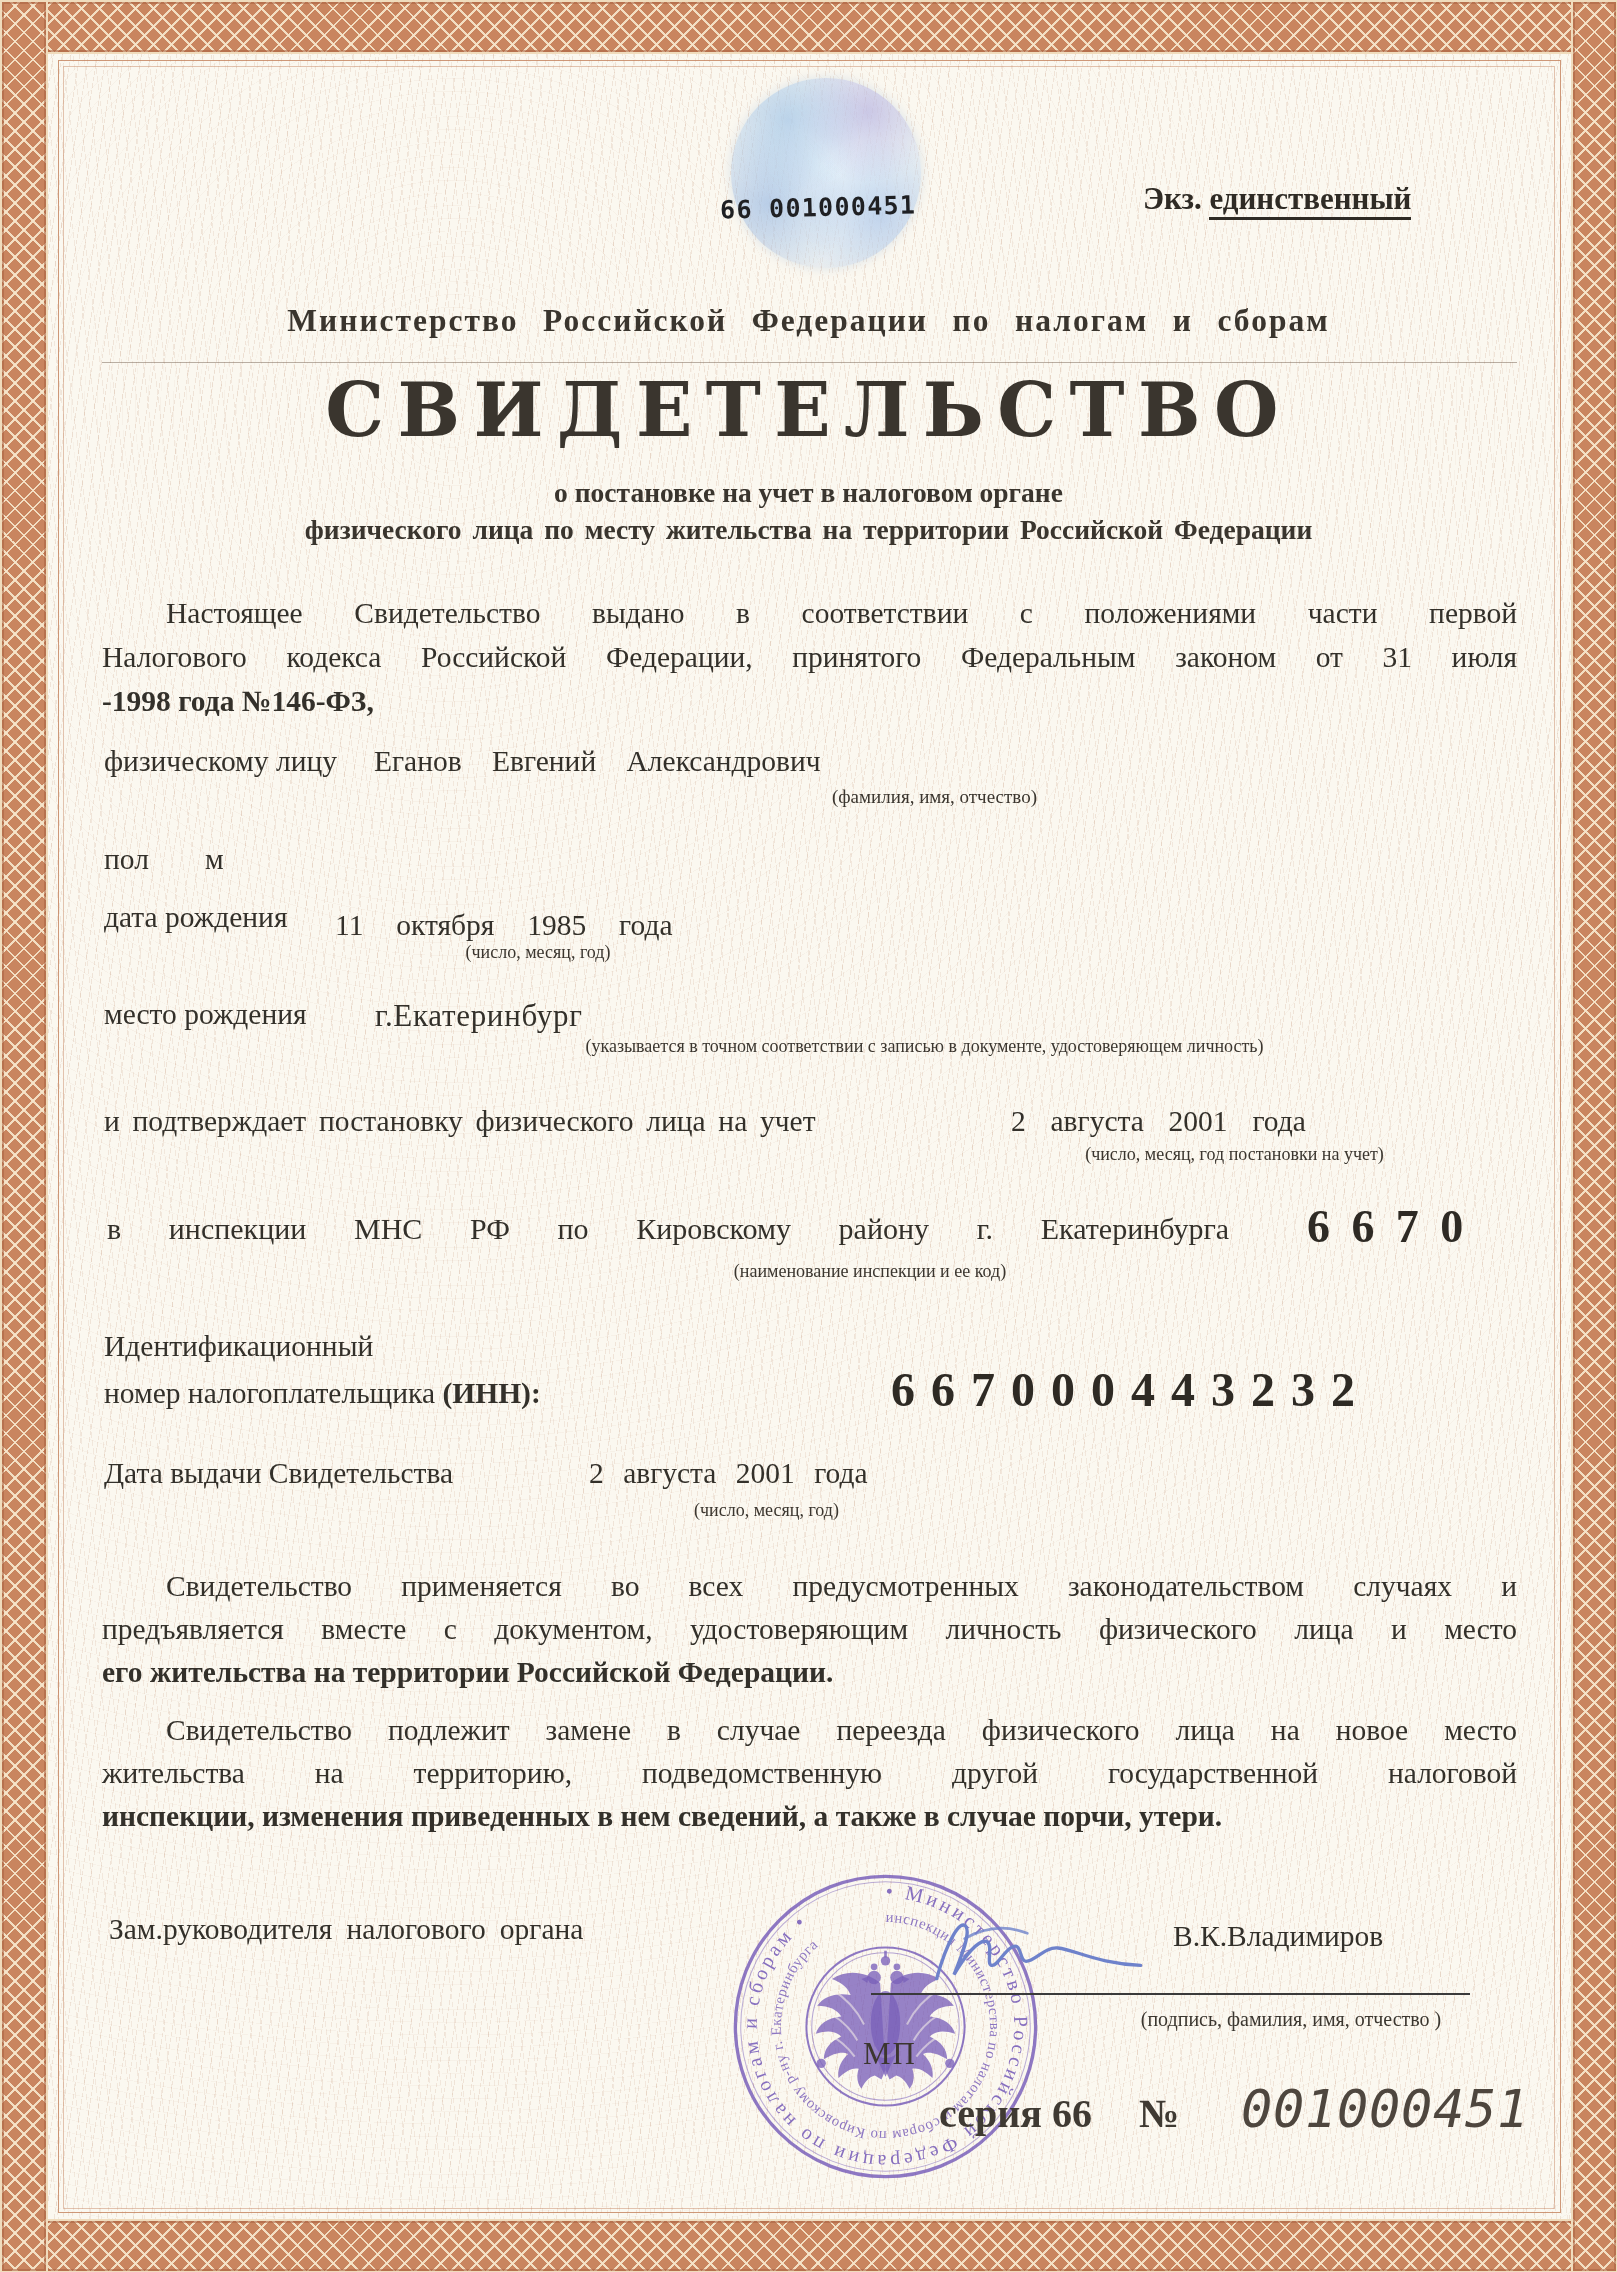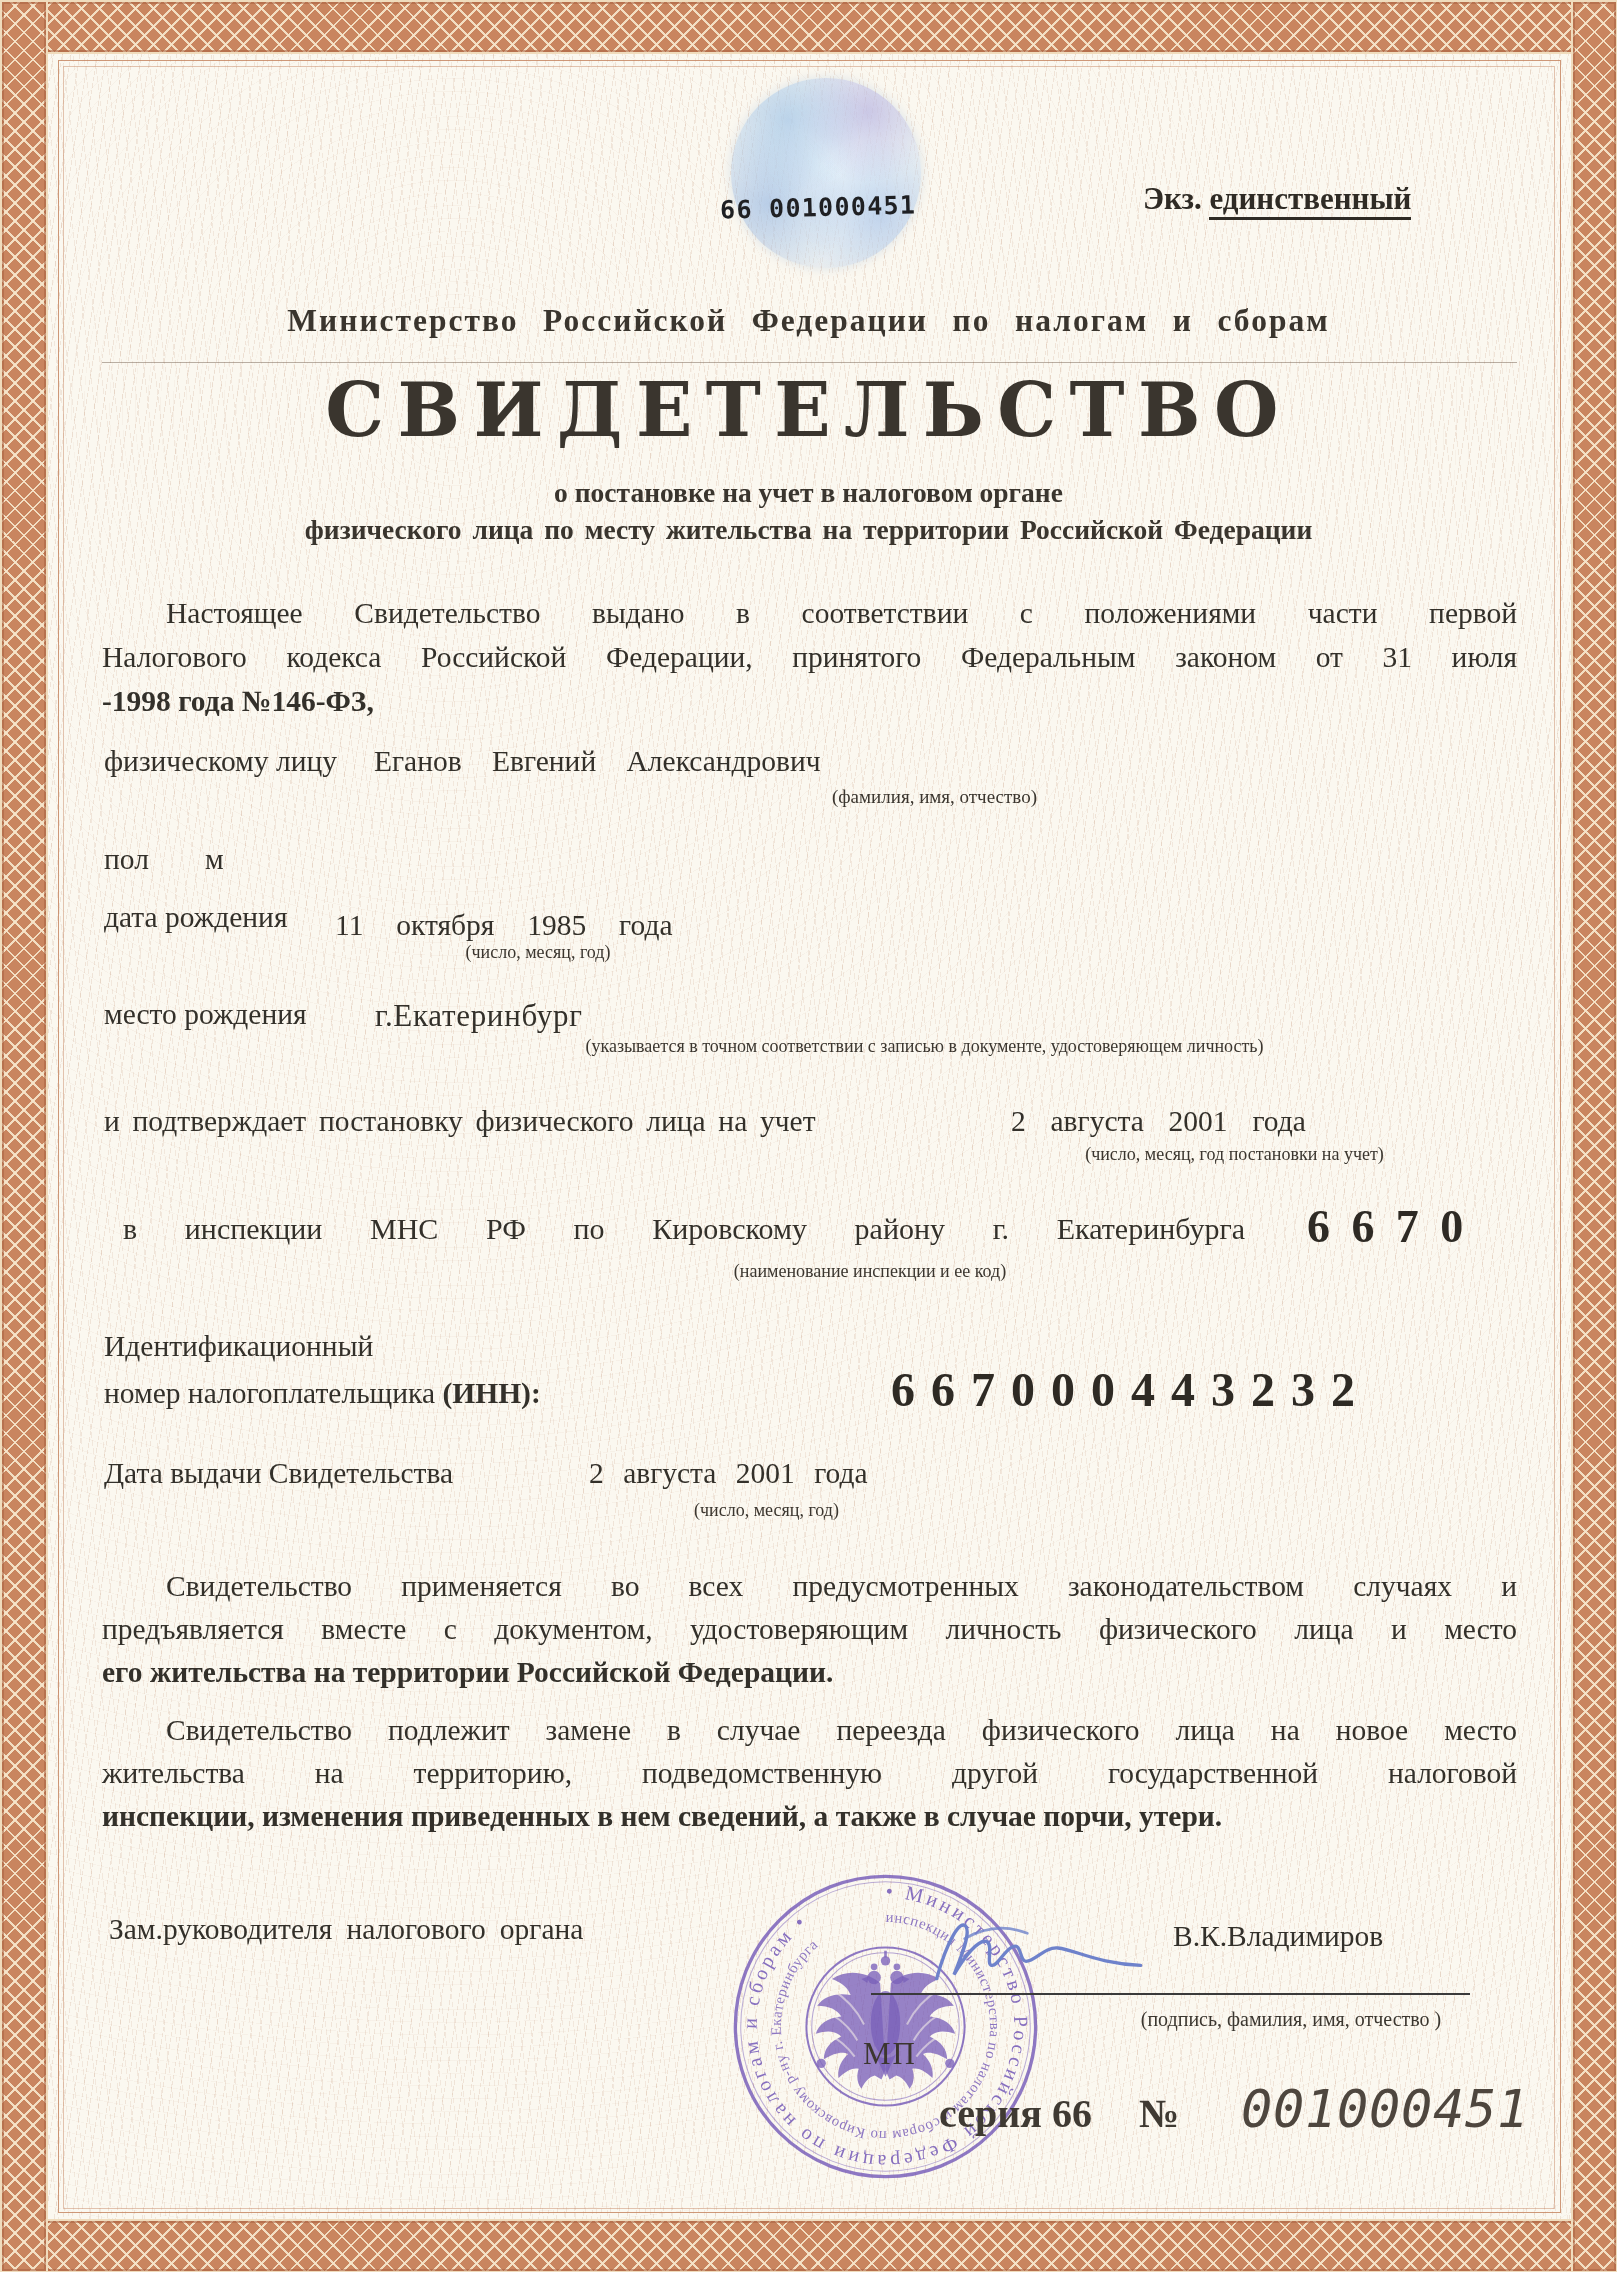--- a/index.html
+++ b/index.html
@@ -65,21 +65,21 @@
   .sex-value{left:205px;top:843px;}
   .birth-label{left:104px;top:901px;}
   .birth-value{left:335px;top:901px;word-spacing:25.5px;margin-top:8px;}
   .cap-birth{top:942px;left:434px;width:208px;}
   .place-label{left:104px;top:998px;}
   .place-value{left:375px;top:998px;font-size:31px;letter-spacing:0.7px;}
   .cap-place{top:1036px;left:516px;width:817px;}
   .reg-statement{left:104px;top:1105px;word-spacing:5.4px;}
   .reg-date{left:1011px;top:1105px;word-spacing:17.4px;}
   .cap-reg{top:1144px;left:1042px;width:385px;}
-  .insp-label{position:absolute;left:123px;top:1212px;width:1122px;font-size:30px;color:#33302a;
+  .insp-label{position:absolute;left:107px;top:1212px;width:1122px;font-size:30px;color:#33302a;
     text-align:justify;text-align-last:justify;}
   .insp-code{position:absolute;left:1307px;top:1200px;font-size:46px;font-weight:bold;letter-spacing:21.4px;color:#2e2a24;}
   .cap-insp{top:1261px;left:676px;width:388px;}
   .inn-line1{left:104px;top:1330px;}
   .inn-line2{left:104px;top:1377px;}
   .inn-bold{font-weight:bold;}
   .inn-value{position:absolute;left:891px;top:1362px;font-size:48px;font-weight:bold;letter-spacing:16px;color:#2e2a24;white-space:nowrap;}
   .issue-label{left:104px;top:1457px;}
   .issue-date{left:589px;top:1457px;word-spacing:12px;}
   .cap-issue{top:1500px;left:656px;width:221px;}

